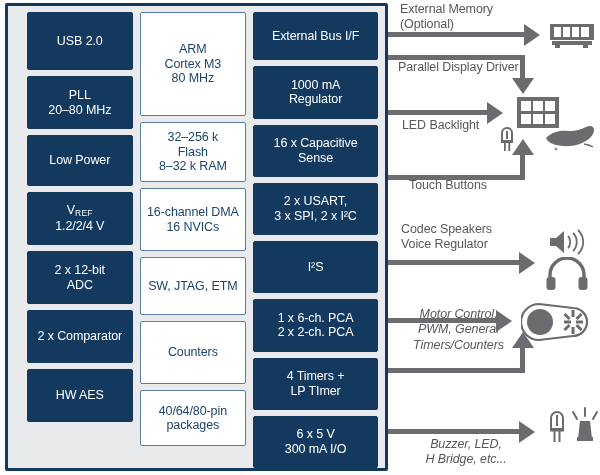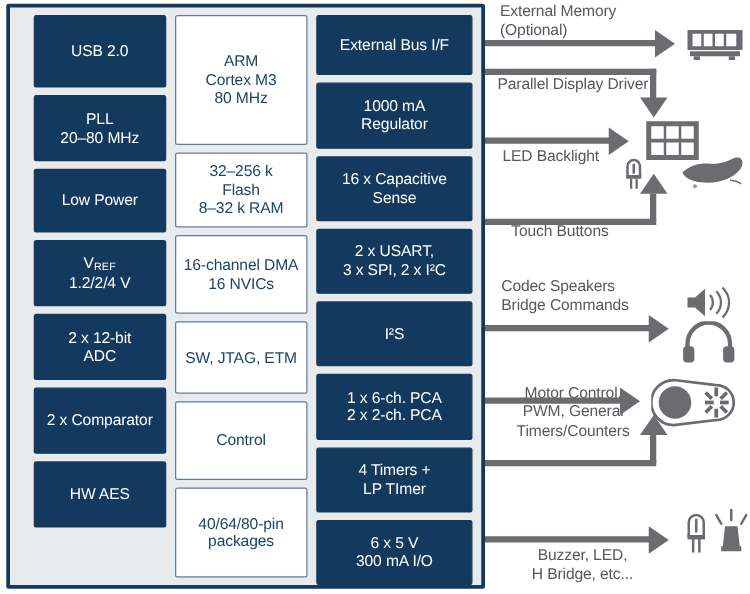--- a/index.html
+++ b/index.html
@@ -90,21 +90,21 @@
   }
 
   .side-label {
     position: absolute;
     color: #58585b;
     font-size: 12.5px;
     line-height: 1.22;
     white-space: nowrap;
     letter-spacing: -0.1px;
   }
-  .side-label.ctr { text-align: center; }
+  .side-label.ctr { text-align: center; font-style: italic; }
 
   .icon { position: absolute; }
   .icon svg { display: block; }
 </style>
 </head>
 <body>
 
 <div id="root">
 
   <div class="mcu-panel">
@@ -149,23 +149,23 @@
           <span class="ln">8–32 k RAM</span>
         </div>
         <div class="blk blk-light" style="height:63px">
           <span class="ln">16-channel DMA</span>
           <span class="ln">16 NVICs</span>
         </div>
         <div class="blk blk-light" style="height:58px">
           <span class="ln">SW, JTAG, ETM</span>
         </div>
         <div class="blk blk-light" style="height:63px">
-          <span class="ln">Control</span>
-        </div>
-        <div class="blk blk-light" style="height:72px">
+          <span class="ln">Counters</span>
+        </div>
+        <div class="blk blk-light" style="height:56px">
           <span class="ln">40/64/80-pin</span>
           <span class="ln">packages</span>
         </div>
       </div>
 
       <div class="col col-right">
         <div class="blk blk-dark" style="height:49px">
           <span class="ln">External Bus I/F</span>
         </div>
         <div class="blk blk-dark" style="height:53px">
@@ -261,21 +261,21 @@
   <div class="icon" style="left:544px; top:124px;">
     <svg width="52" height="30" viewBox="0 0 52 30">
       <path d="M2 14 C8 8 16 6 24 7 C30 7.6 36 6 42 3 C46 1 50 2 50 6 C50 11 45 16 38 19 C30 22.5 20 23 12 21 C7 19.7 3 17 2 14 Z" fill="#6b6b70"></path>
       <path d="M40 20 C44 20.6 47 21.6 49 23" fill="none" stroke="#6b6b70" stroke-width="1.4"></path>
       <circle cx="12" cy="25" r="1.6" fill="#9b9ba0"></circle>
     </svg>
   </div>
 
   <div class="side-label" style="left:401px; top:222px;">
     <div>Codec Speakers</div>
-    <div>Bridge Commands</div>
+    <div>Voice Regulator</div>
   </div>
   <div class="wire" style="left:388px; top:260px; width:133px;"></div>
   <div class="arrow-r" style="left:519px; top:251.5px;"></div>
   <div class="icon" style="left:547px; top:228px;">
     <svg width="42" height="28" viewBox="0 0 42 28">
       <path d="M3 10 L9 10 L17 3 L17 25 L9 18 L3 18 Z" fill="#6b6b70"></path>
       <path d="M21 8 C24 11 24 17 21 20" fill="none" stroke="#6b6b70" stroke-width="1.8"></path>
       <path d="M26 5 C31 10 31 18 26 23" fill="none" stroke="#6b6b70" stroke-width="1.8"></path>
       <path d="M31 2 C38 9 38 19 31 26" fill="none" stroke="#6b6b70" stroke-width="1.8"></path>
     </svg>

